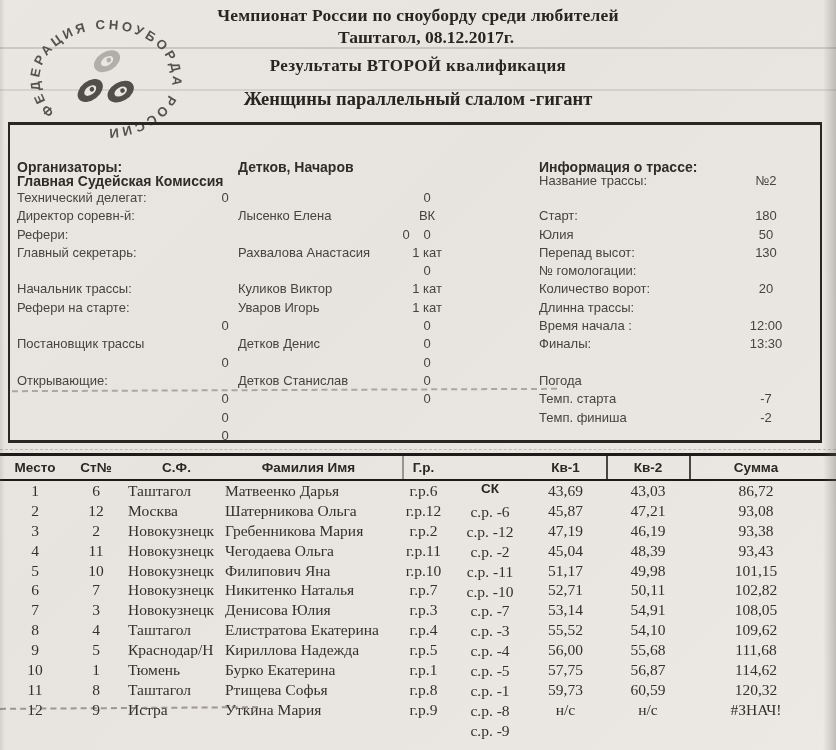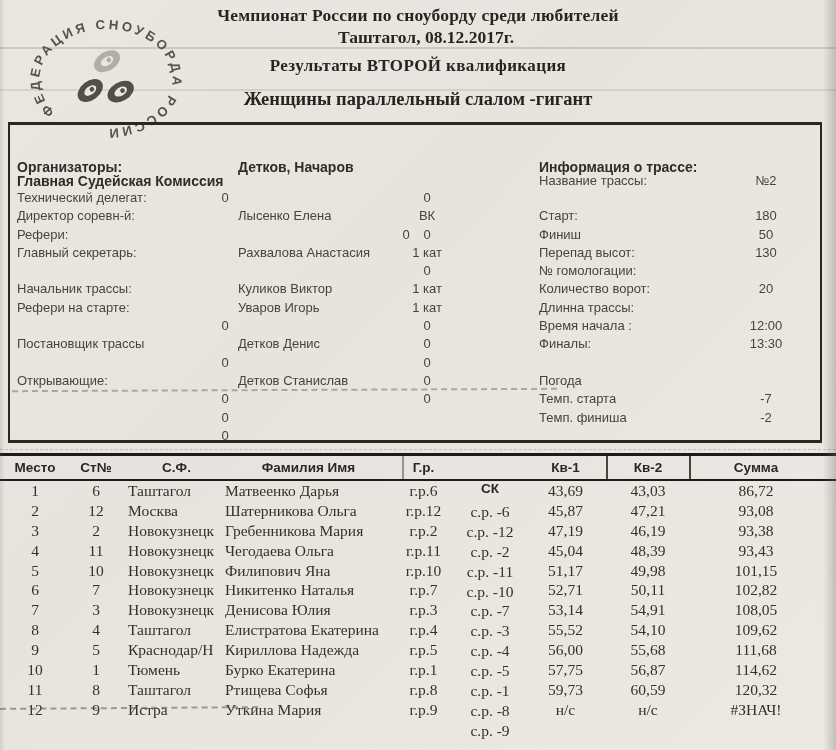--- a/index.html
+++ b/index.html
@@ -152,21 +152,21 @@
         <span class="ic ic-q">ВК</span>
         <span class="ic ic-rl">Старт:</span>
         <span class="ic ic-rv">180</span>
       </div>
         <div class="irow">
         <span class="ic ic-l">Рефери:</span>
         <span class="ic ic-z"></span>
         <span class="ic ic-c"></span>
         <span class="ic ic-e">0</span>
         <span class="ic ic-q">0</span>
-        <span class="ic ic-rl">Финиш</span>
+        <span class="ic ic-rl">Юлия</span>
         <span class="ic ic-rv">50</span>
       </div>
         <div class="irow">
         <span class="ic ic-l">Главный секретарь:</span>
         <span class="ic ic-z"></span>
         <span class="ic ic-c">Рахвалова Анастасия</span>
         <span class="ic ic-e"></span>
         <span class="ic ic-q">1 кат</span>
         <span class="ic ic-rl">Перепад высот:</span>
         <span class="ic ic-rv">130</span>

